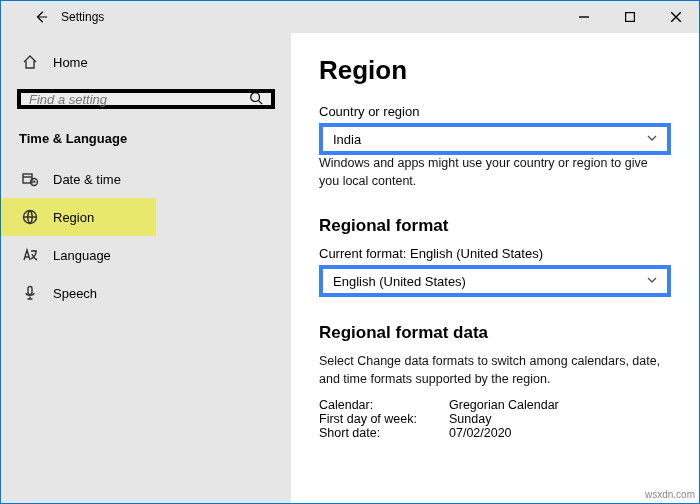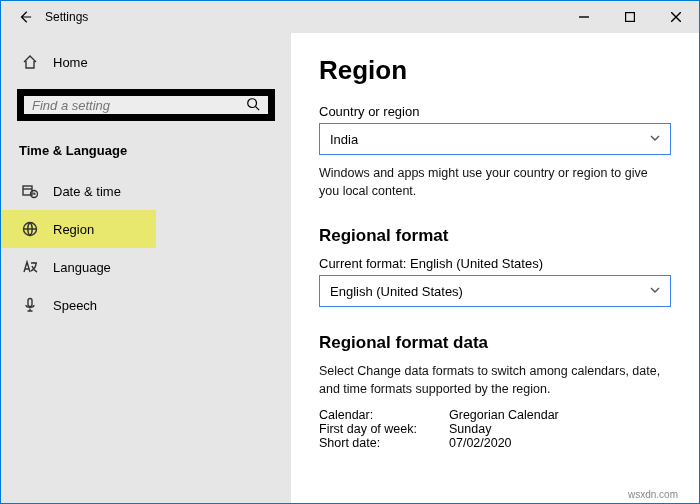--- a/index.html
+++ b/index.html
@@ -11,21 +11,21 @@
     width: 700px;
     height: 504px;
     overflow: hidden;
     border: 1px solid #0078d4;
   }
   .titlebar {
     height: 32px;
     display: flex;
     align-items: center;
     background: #e6e6e6;
-    padding-left: 10px;
+    padding-left: 26px;
   }
   .titlebar .back { width: 28px; display:flex; align-items:center; justify-content:center; font-size:15px; }
   .titlebar .title { font-size: 12px; margin-left: 6px; }
   .titlebar .spacer { flex:1; }
   .titlebar .wbtn { width: 46px; height: 32px; display:flex; align-items:center; justify-content:center; font-size:11px; font-family: inherit; }
   .body { display:flex; height: calc(100% - 32px); }
   .sidebar {
     width: 290px;
     background: #e6e6e6;
     padding-top: 10px;
@@ -49,22 +49,22 @@
   }
   .nav-icon {
     width: 18px;
     height: 18px;
     margin-right: 14px;
     display:flex; align-items:center; justify-content:center;
     color: #333;
   }
   .search-box {
     margin: 8px 16px 16px 16px;
-    height: 32px;
-    border: 7px solid #000000;
+    height: 20px;
+    border: 4px solid #000000;
     background: #ededed;
     display:flex;
     align-items:center;
     padding: 0 8px;
   }
   .search-box input {
     flex:1;
     border:none;
     background:transparent;
     outline:none;
@@ -75,38 +75,38 @@
   .sidebar .section-label {
     font-weight: 600;
     font-size: 13px;
     padding: 6px 18px 14px 18px;
   }
   .nav-narrow { width: 155px; }
   h1 { font-size: 26px; font-weight: 600; margin-bottom: 18px; }
   h2 { font-size: 17px; font-weight: 600; margin-top: 26px; margin-bottom: 10px; }
   .fieldlabel { font-size: 13px; margin-bottom: 4px; }
   .dropdown {
-    border: 1px solid #3b82f6;
+    border: 4px solid #3b82f6;
     height: 32px;
     display:flex;
     align-items:center;
     padding: 8px 10px;
     width: 360px;
     max-width:100%;
     justify-content: space-between;
     font-size: 13px;
     background:#fff;
   }
   .dropdown .chev { font-size:10px; color:#555; }
-  .desc { font-size: 12.5px; color:#111; margin-top:10px; line-height:1.4; }
+  .desc { font-size: 12.5px; color:#111; line-height:1.4; }
   .fmtrow { display:flex; font-size:12.5px; margin-top:0; }
   .fmtrow .k { width:130px; }
   .watermark {
     position: fixed;
-    right: 22px;
+    right: 5px;
     bottom: 4px;
     font-size: 10px;
     color: #888;
     margin-left: 44px;
   }
   svg { stroke: currentColor; fill:none; stroke-width:1.4; }
 </style>
 </head>
 <body>
 

